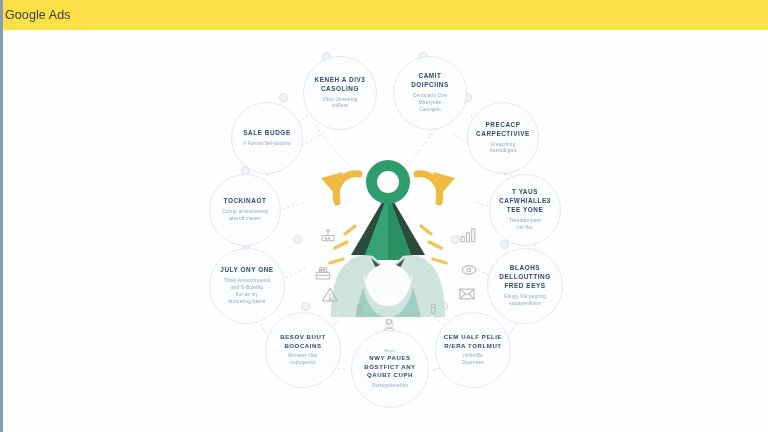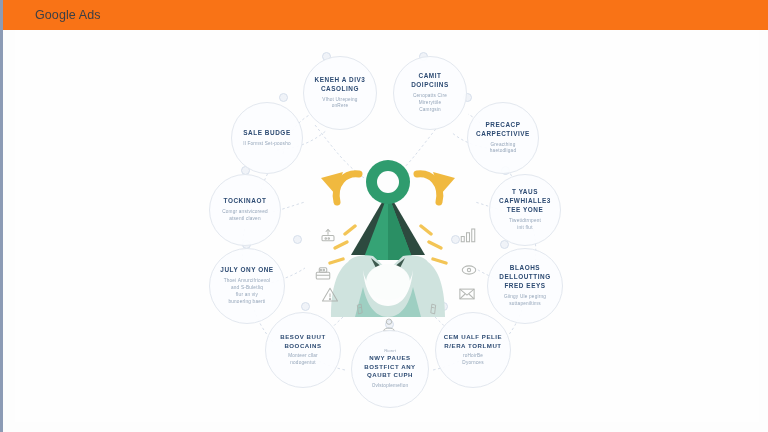--- a/index.html
+++ b/index.html
@@ -13,24 +13,24 @@
     position: relative;
     width: 768px; height: 432px;
     background: #fdfdfd;
     border-left: 3px solid #8c9bb5;
   }
   
   .header {
     position: absolute;
     left: 0; top: 0;
     width: 100%; height: 30px;
-    background: #f97316;
+    background: #fde047;
     display: flex;
     align-items: center;
-    padding-left: 32px;
+    padding-left: 2px;
   }
   .brand {
     font-size: 12.5px;
     color: #3b3f46;
     letter-spacing: .1px;
   }
   
   .canvas {
     position: absolute;
     left: 12px; top: 30px;

